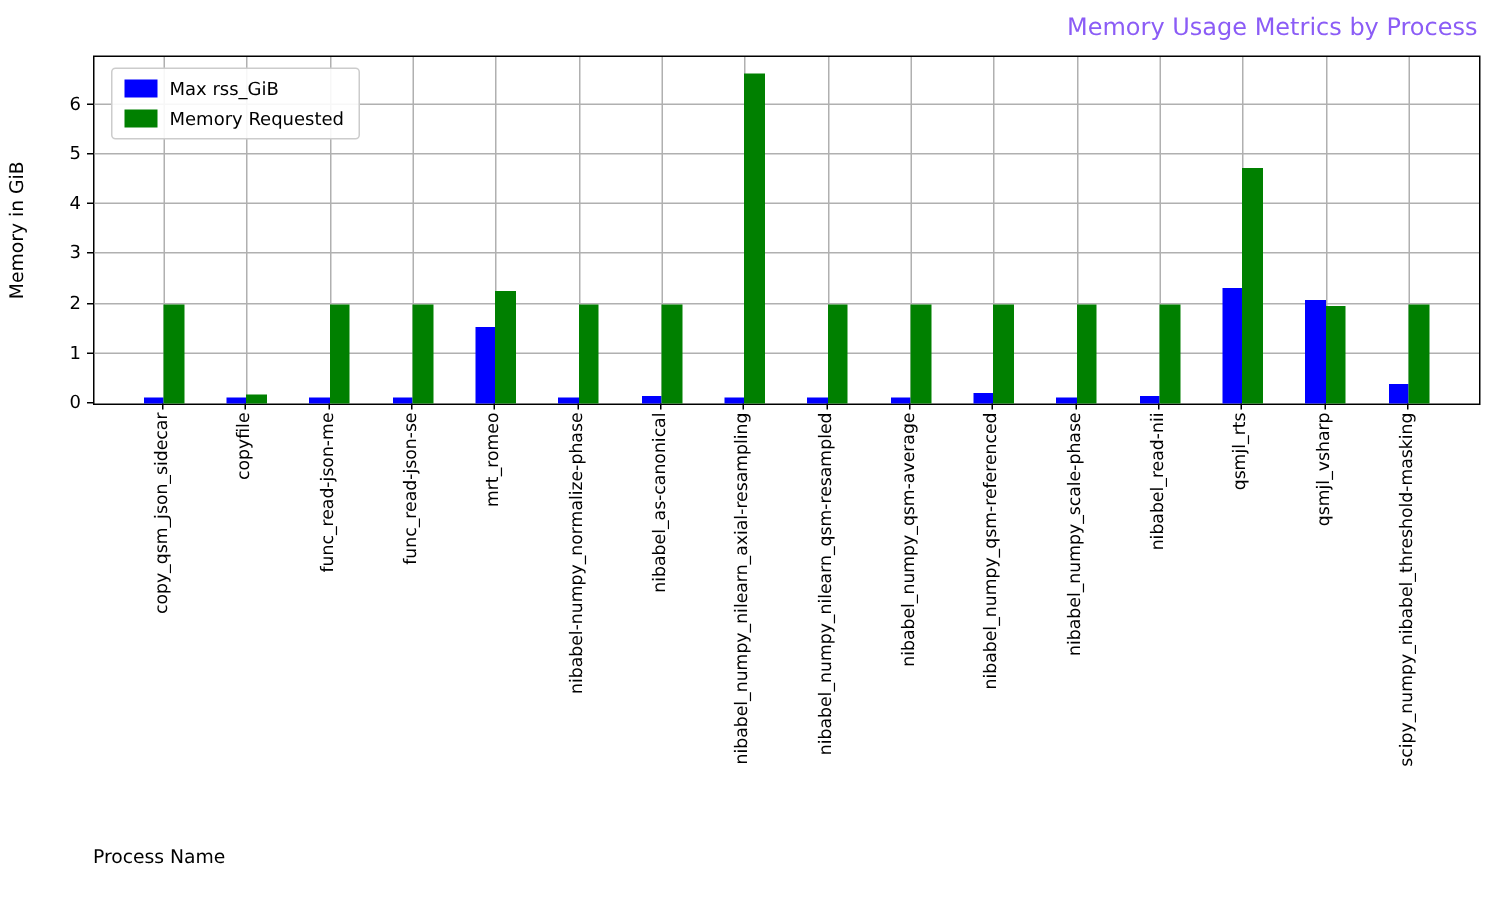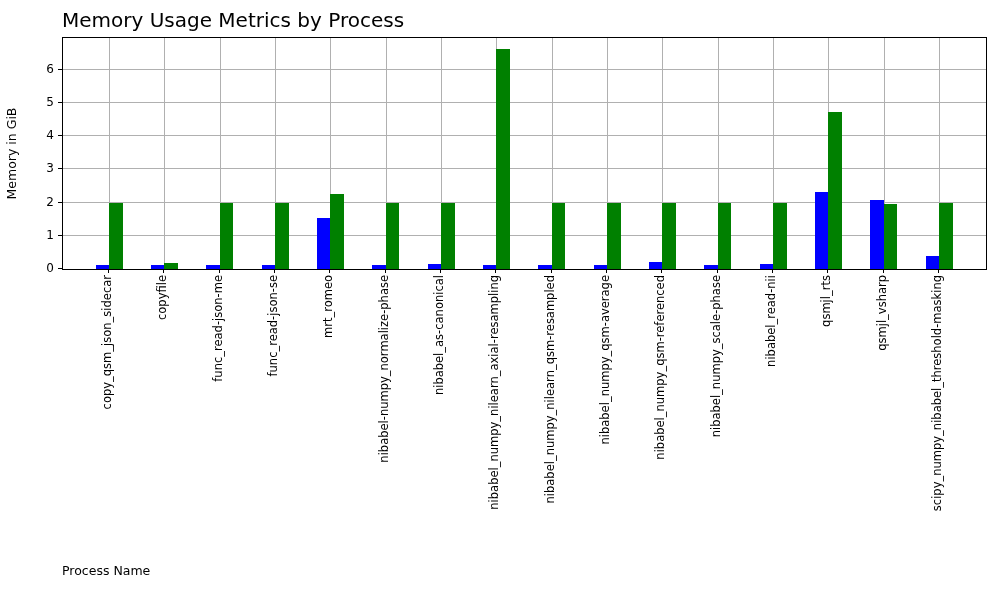--- a/index.html
+++ b/index.html
@@ -6,21 +6,21 @@
   #figure{
     position:relative;
     width:1000px;height:600px;
     background:#ffffff;
     font-family:"DejaVu Sans","Liberation Sans",sans-serif;
     color:#000;
     overflow:hidden;
   }
   #chart-title{
     position:absolute;top:8px;left:62px;width:923px;
-    text-align:left;font-size:20px;color:#000000;
+    text-align:right;font-size:16px;color:#8b5cf6;
   }
   #plot{
     position:absolute;left:62px;top:37px;width:923px;height:231px;
     border:1px solid #000;
     background:#fff;
   }
   .gridline-h{position:absolute;left:0;width:100%;height:1px;background:#b0b0b0;}
   .gridline-v{position:absolute;top:0;height:100%;width:1px;background:#b0b0b0;}
   .bar{position:absolute;bottom:0;}
   .ytick-label{
@@ -60,20 +60,30 @@
   .legend-swatch{width:22px;height:12px;display:inline-block;}
   .legend-label{font-size:12px;white-space:nowrap;}
 </style>
 </head>
 <body>
 
 <div id="figure">
   <div id="chart-title">Memory Usage Metrics by Process</div>
 
   <div id="plot">
+    <div id="legend">
+        <div class="legend-row">
+          <span class="legend-swatch" style="background: rgb(0, 0, 255);"></span>
+          <span class="legend-label">Max rss_GiB</span>
+        </div>
+        <div class="legend-row">
+          <span class="legend-swatch" style="background: rgb(0, 128, 0);"></span>
+          <span class="legend-label">Memory Requested</span>
+        </div>
+      </div>
   <div class="gridline-h" style="bottom: 33.1897px; background: rgb(176, 176, 176);"></div>
       <div class="gridline-h" style="bottom: 66.3793px; background: rgb(176, 176, 176);"></div>
       <div class="gridline-h" style="bottom: 99.569px; background: rgb(176, 176, 176);"></div>
       <div class="gridline-h" style="bottom: 132.759px; background: rgb(176, 176, 176);"></div>
       <div class="gridline-h" style="bottom: 165.948px; background: rgb(176, 176, 176);"></div>
       <div class="gridline-h" style="bottom: 199.138px; background: rgb(176, 176, 176);"></div>
       <div class="gridline-v" style="left: 46px; background: rgb(176, 176, 176);"></div>
       <div class="bar" style="left: 32.5px; width: 13.5px; height: 4.31466px; background: rgb(0, 0, 255);"></div>
       <div class="bar" style="left: 46px; width: 13.5px; height: 66.3793px; background: rgb(0, 128, 0);"></div>
       <div class="gridline-v" style="left: 101.333px; background: rgb(176, 176, 176);"></div>

